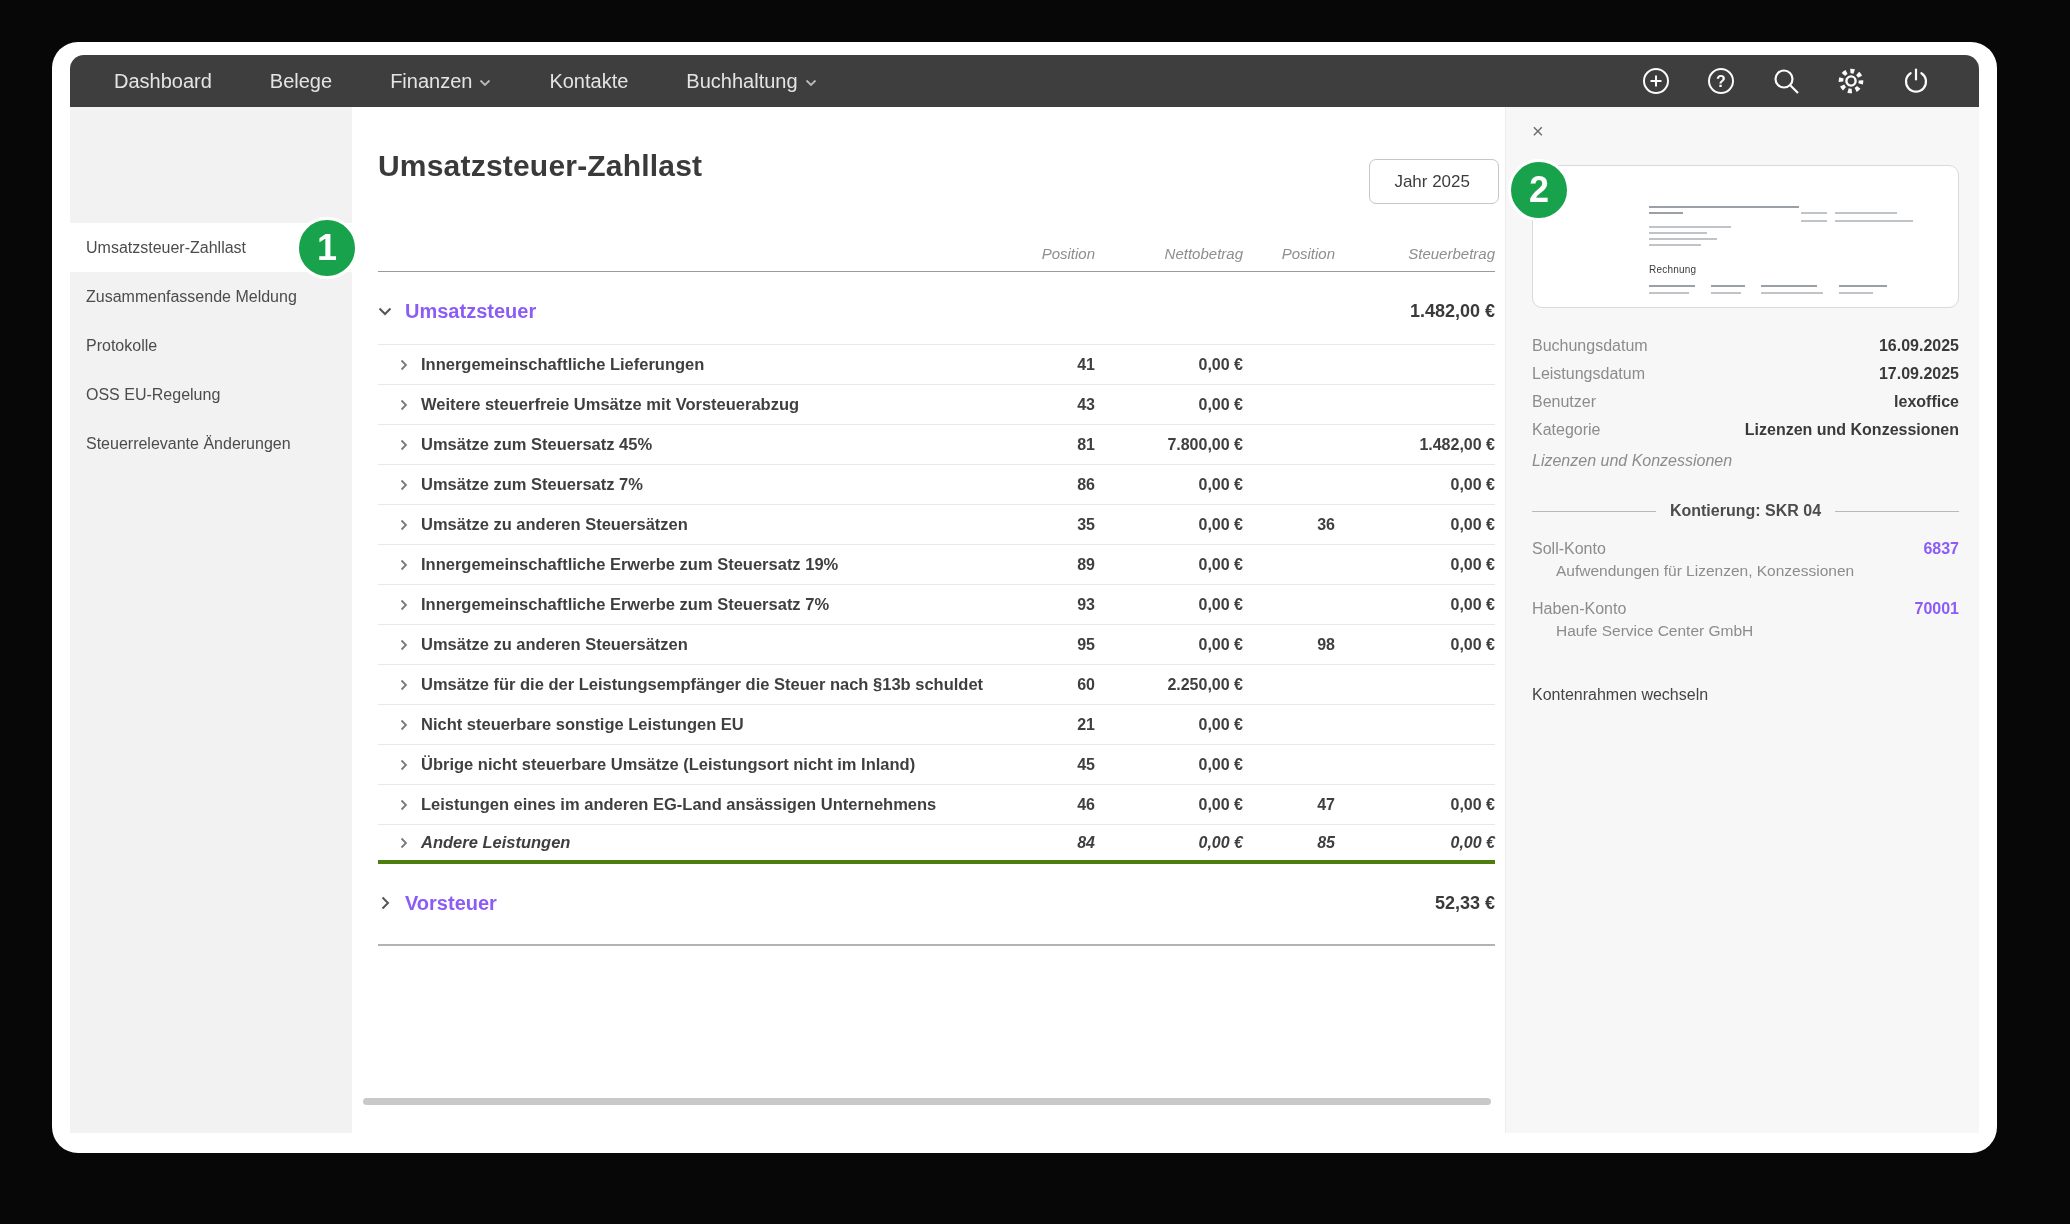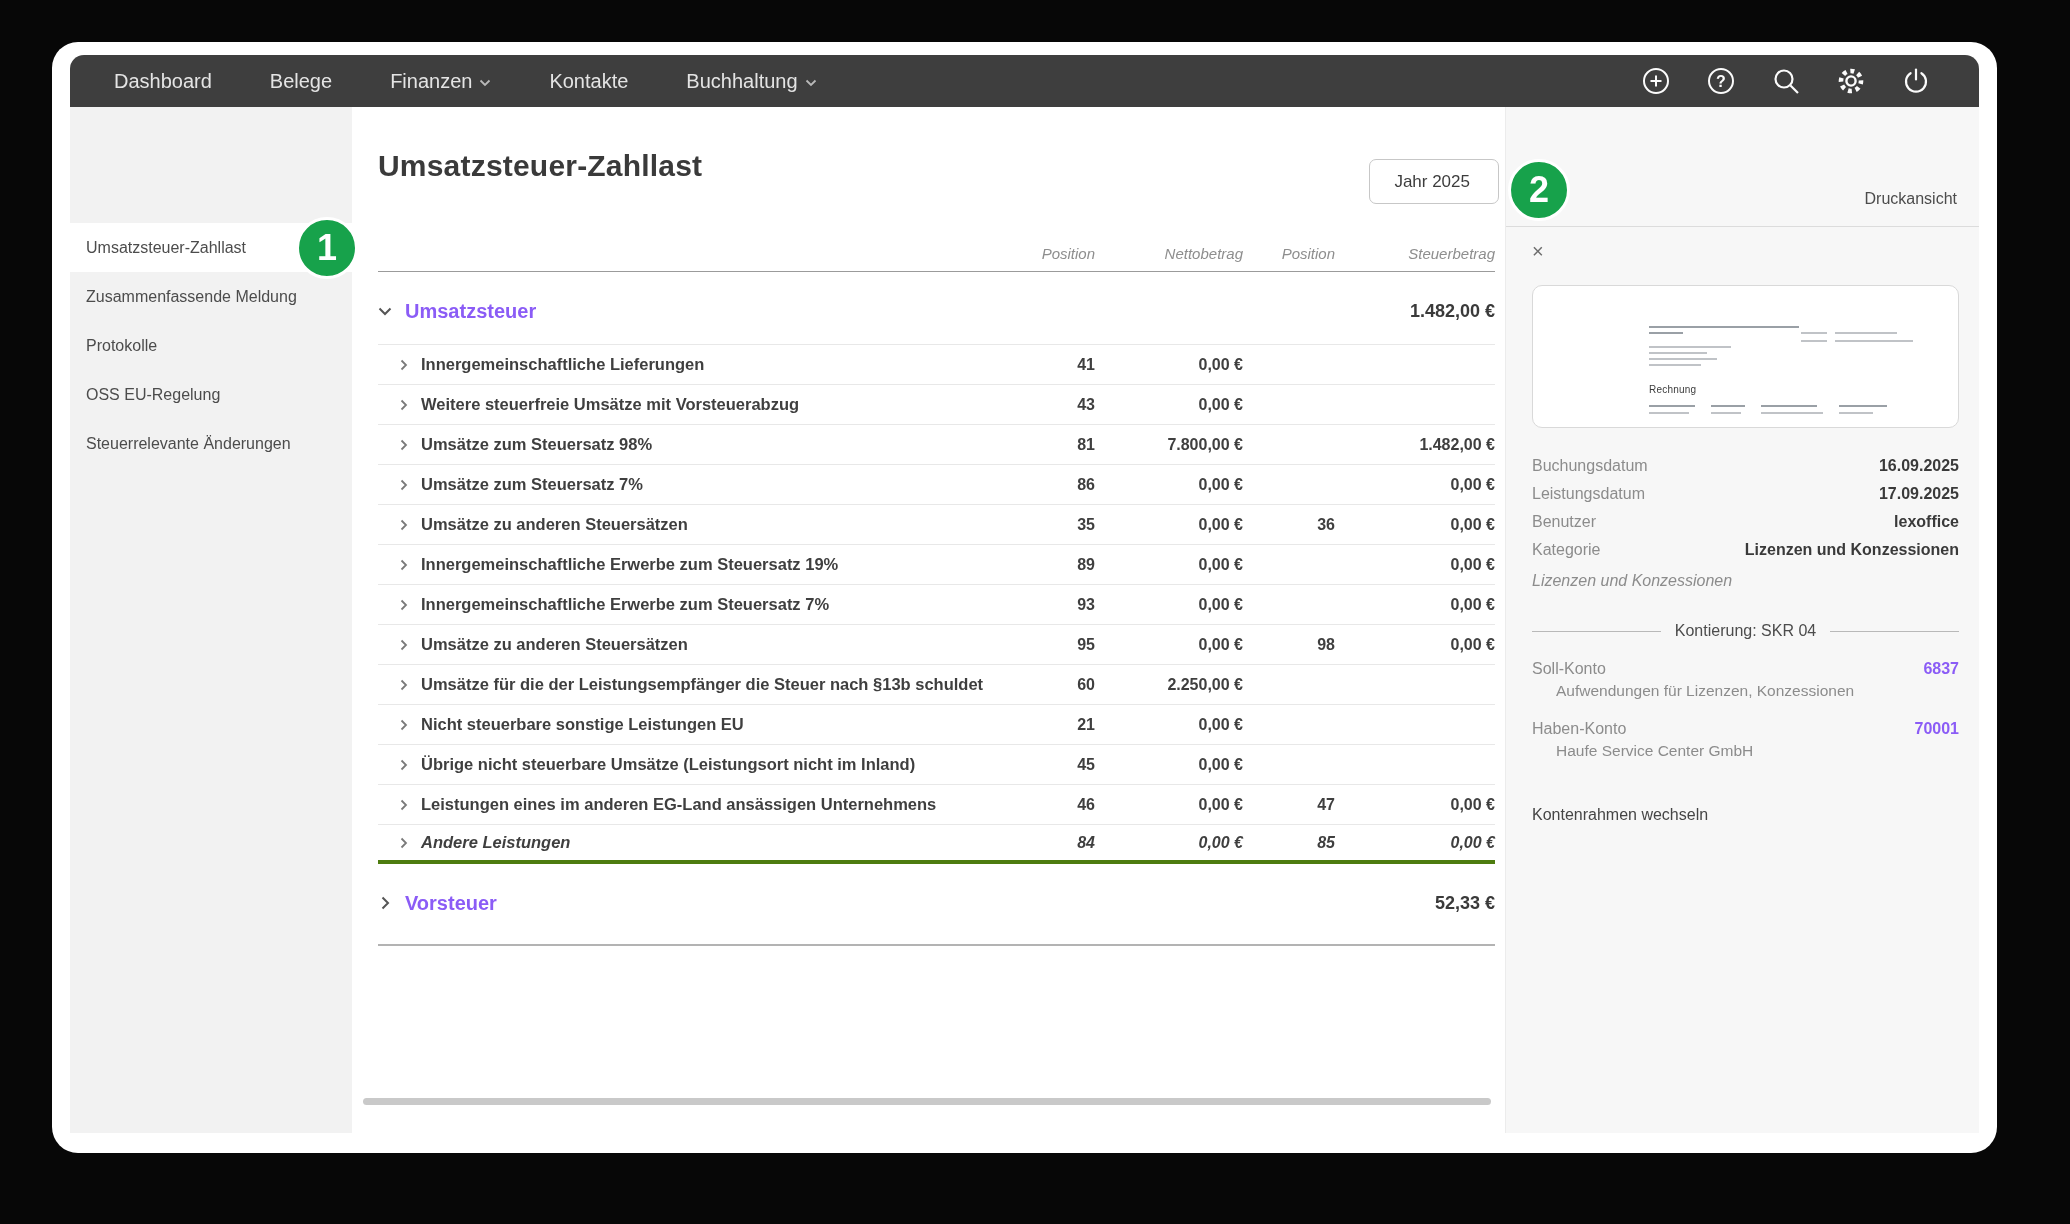--- a/index.html
+++ b/index.html
@@ -54,21 +54,21 @@
   .close-x{font-size:20px;color:#6d6d6d;cursor:pointer;line-height:1;width:18px;}
   .preview-card{margin-top:24px;height:143px;background:#fff;border:1px solid #d9d9d9;border-radius:10px;position:relative;overflow:hidden;cursor:pointer;}
   .pv-line{position:absolute;height:2px;background:#9aa0a6;}
   .pv-line.light{background:#c0c3c7;}
   .pv-title{position:absolute;left:116px;bottom:32px;font-size:10px;color:#3c3c3c;letter-spacing:.2px;}
   .fields{margin-top:24px;}
   .f-row{display:flex;justify-content:space-between;align-items:center;height:28px;}
   .f-label{font-size:16px;color:#8c8c8c;}
   .f-value{font-size:16px;font-weight:700;color:#3a3a3a;}
   .cat-note{font-style:italic;color:#8c8c8c;font-size:16px;margin-top:8px;}
-  .divider{display:flex;align-items:center;gap:14px;margin-top:32px;color:#4c4c4c;font-size:16px;white-space:nowrap;}
+  .divider{display:flex;align-items:center;gap:14px;margin-top:32px;color:#4c4c4c;font-size:16px;white-space:nowrap;font-weight:bold;}
   .divider .dl{flex:1;height:1px;background:#b9b9b9;}
   .account{margin-top:20px;}
   .acc-top{display:flex;justify-content:space-between;align-items:center;}
   .acc-label{font-size:16px;color:#8c8c8c;}
   .acc-num{font-size:16px;font-weight:700;color:#8b5cf6;}
   .acc-desc{font-size:15.5px;color:#8c8c8c;margin-top:4px;margin-left:24px;}
   .switch-link{margin-top:46px;font-size:16px;color:#454545;cursor:pointer;}
 
   
   .badge{position:absolute;width:62px;height:62px;border-radius:50%;border:3px solid #ffffff;color:#fff;font-weight:700;font-size:36px;display:flex;align-items:center;justify-content:center;z-index:50;}
@@ -221,21 +221,21 @@
                 <div class="t-num"></div>
                 <div class="t-num"></div>
               </div>
               <div class="t-row grid5">
                 <div class="t-label">
                   <span class="t-chev">
                     <svg viewBox="0 0 8 12" width="8" height="12" fill="none" stroke="currentColor" stroke-width="1.8">
                       <polyline points="1.5,1.5 6,6 1.5,10.5"></polyline>
                     </svg>
                   </span>
-                  <span>Umsätze zum Steuersatz 98%</span>
+                  <span>Umsätze zum Steuersatz 45%</span>
                 </div>
                 <div class="t-num">81</div>
                 <div class="t-num">7.800,00 €</div>
                 <div class="t-num"></div>
                 <div class="t-num">1.482,00 €</div>
               </div>
               <div class="t-row grid5">
                 <div class="t-label">
                   <span class="t-chev">
                     <svg viewBox="0 0 8 12" width="8" height="12" fill="none" stroke="currentColor" stroke-width="1.8">
@@ -388,23 +388,20 @@
               <div class="sec-total">52,33 €</div>
             </div>
             <div class="bottom-rule"></div>
           </div>
       </div>
 
       <div class="hscroll"></div>
     </div>
 
     <div class="rightpanel">
-      <div class="rp-head">
-        <span class="print-link">Druckansicht</span>
-      </div>
       <div class="rp-body">
         <div class="close-x">×</div>
 
         <div class="preview-card">
           <div class="pv-line" style="left:116px;top:40px;width:150px"></div>
           <div class="pv-line" style="left:116px;top:46px;width:34px"></div>
           <div class="pv-line light" style="left:116px;top:60px;width:82px"></div>
           <div class="pv-line light" style="left:116px;top:66px;width:58px"></div>
           <div class="pv-line light" style="left:116px;top:72px;width:68px"></div>
           <div class="pv-line light" style="left:116px;top:78px;width:52px"></div>

